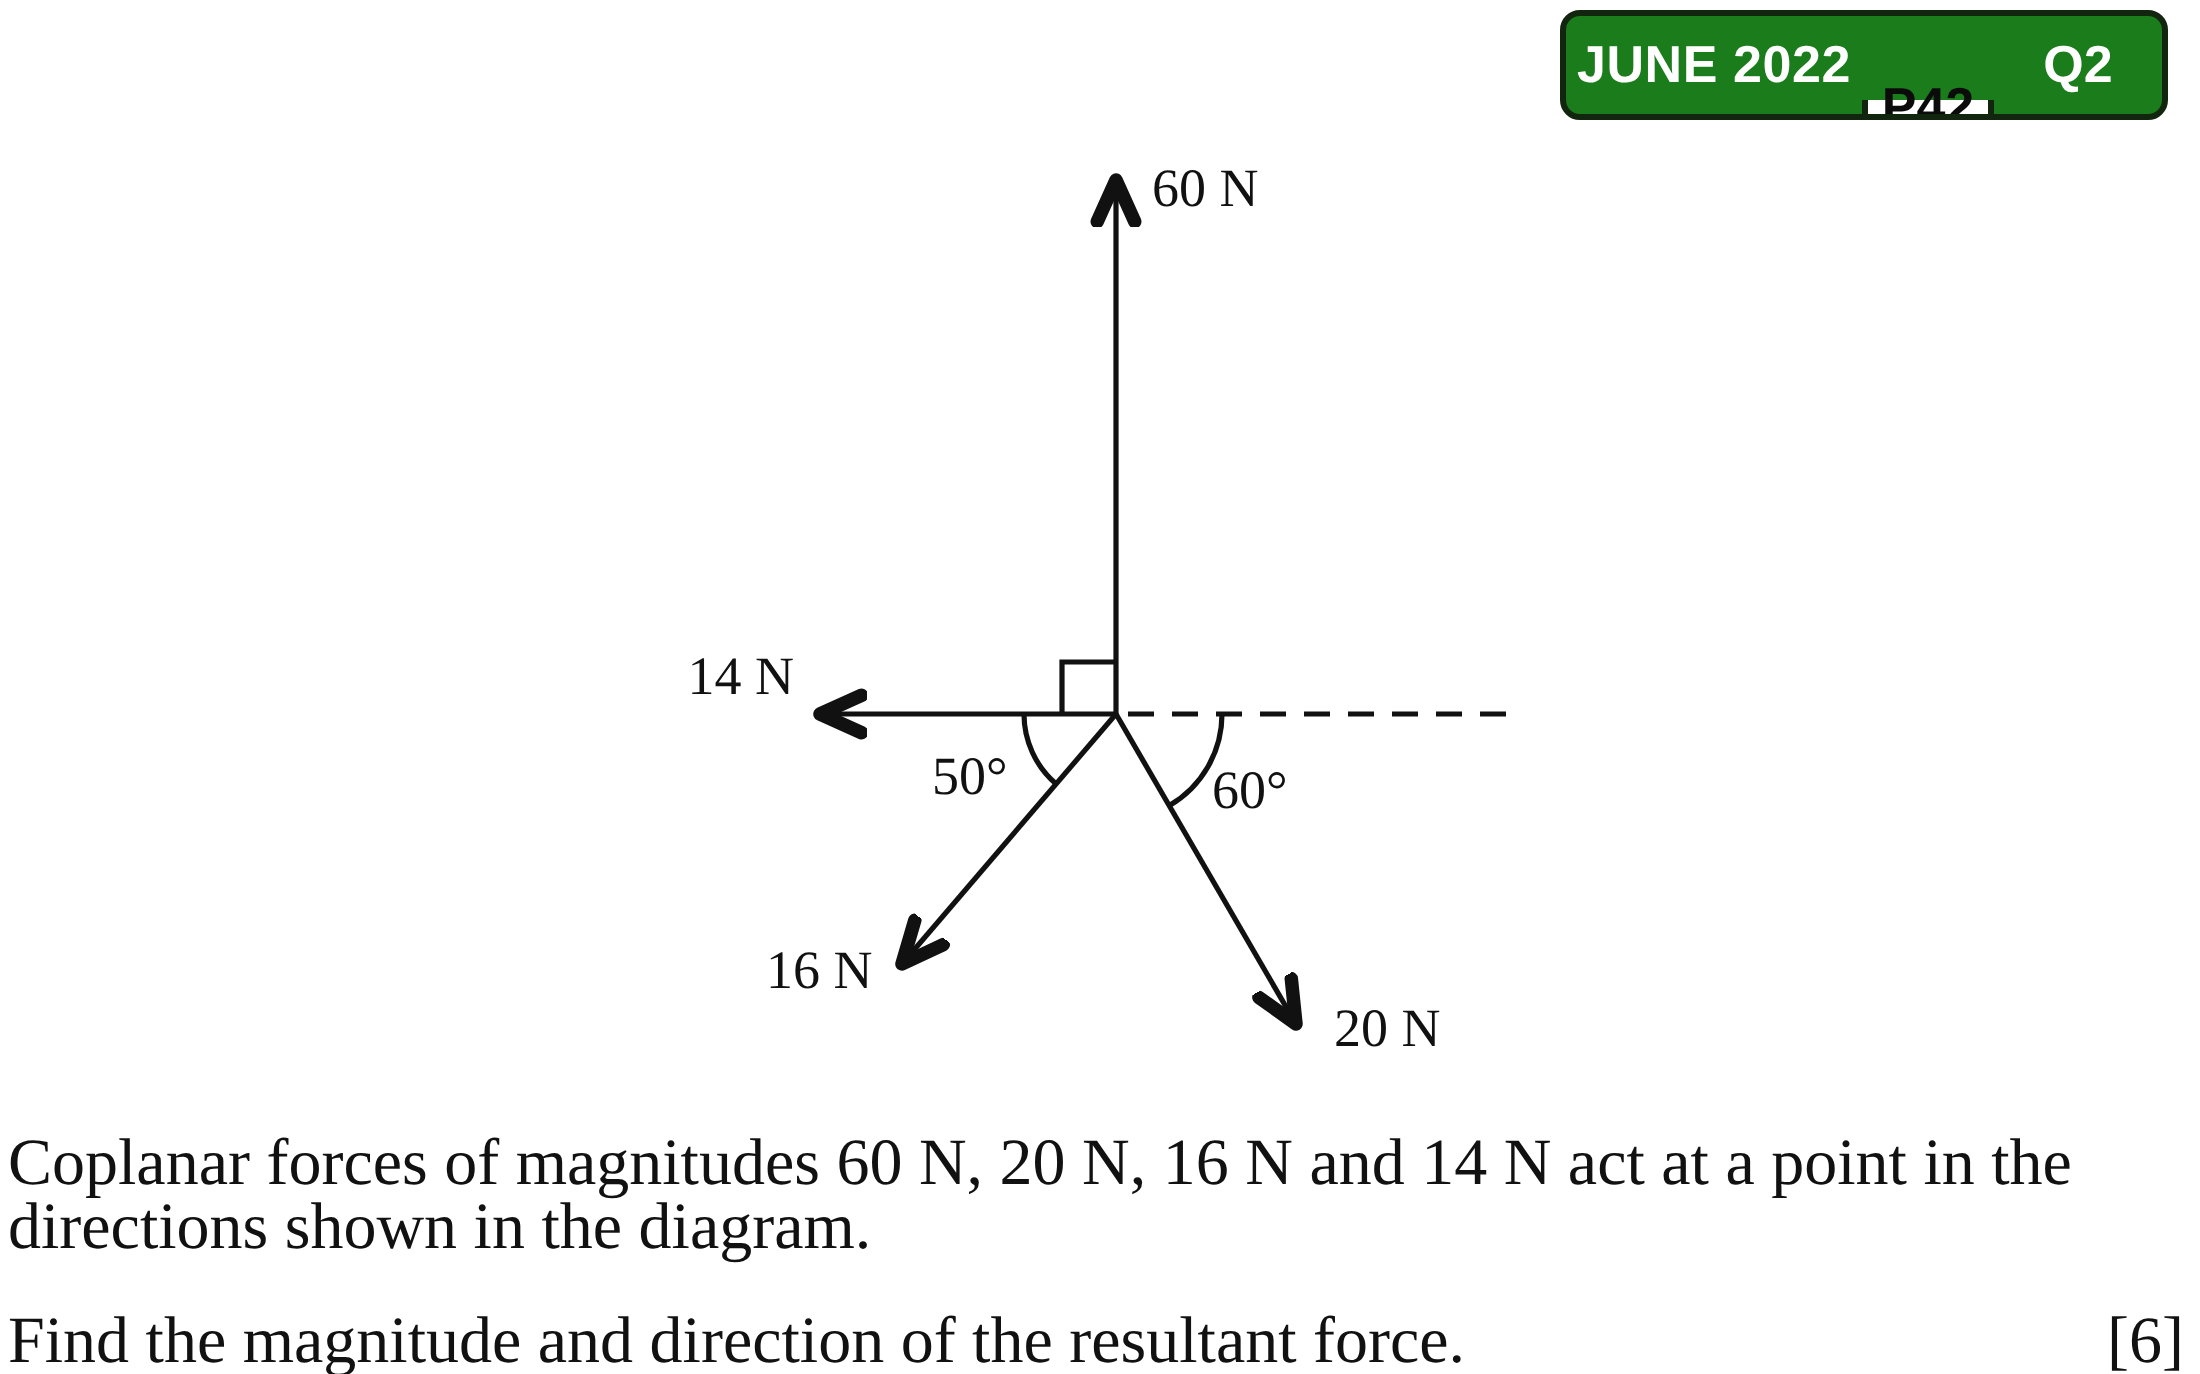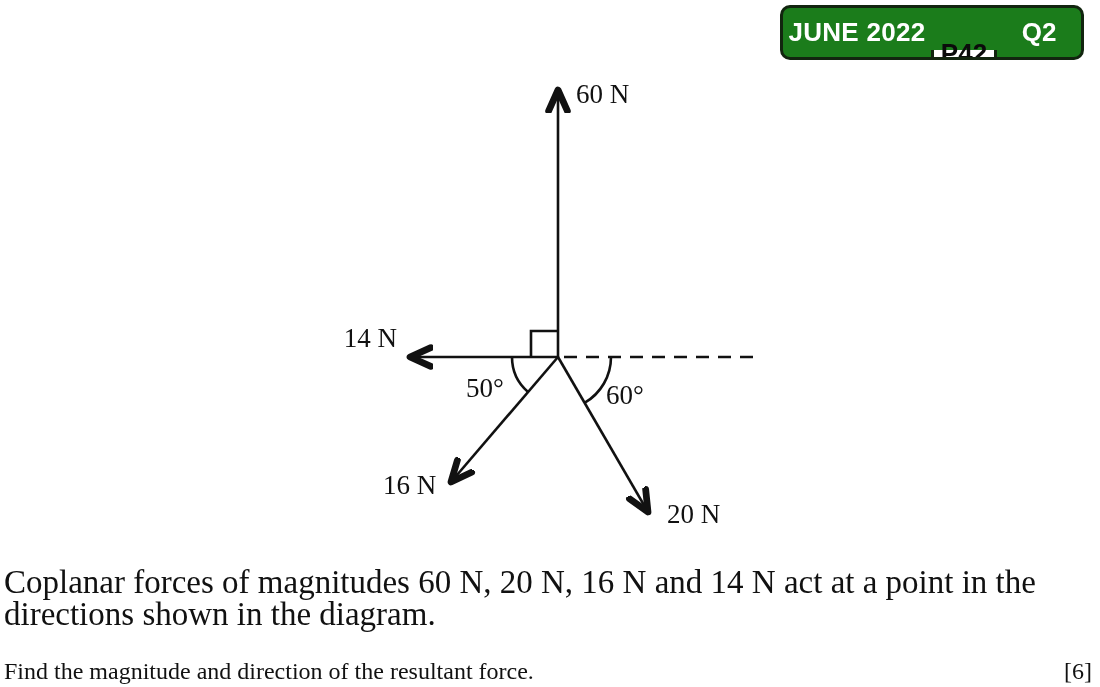--- a/index.html
+++ b/index.html
@@ -75,21 +75,21 @@
     font-size: 33px;
     line-height: 32px;
   }
   .task-row {
     position: absolute;
     left: 4px;
     top: 656px;
     width: 1088px;
     display: flex;
     justify-content: space-between;
-    font-size: 24px;
+    font-size: 33px;
     line-height: 30px;
   }
 </style>
 </head>
 <body>
 
 <div class="page">
 
   <div class="badge">
     <span class="badge-cell badge-session">JUNE 2022</span>

